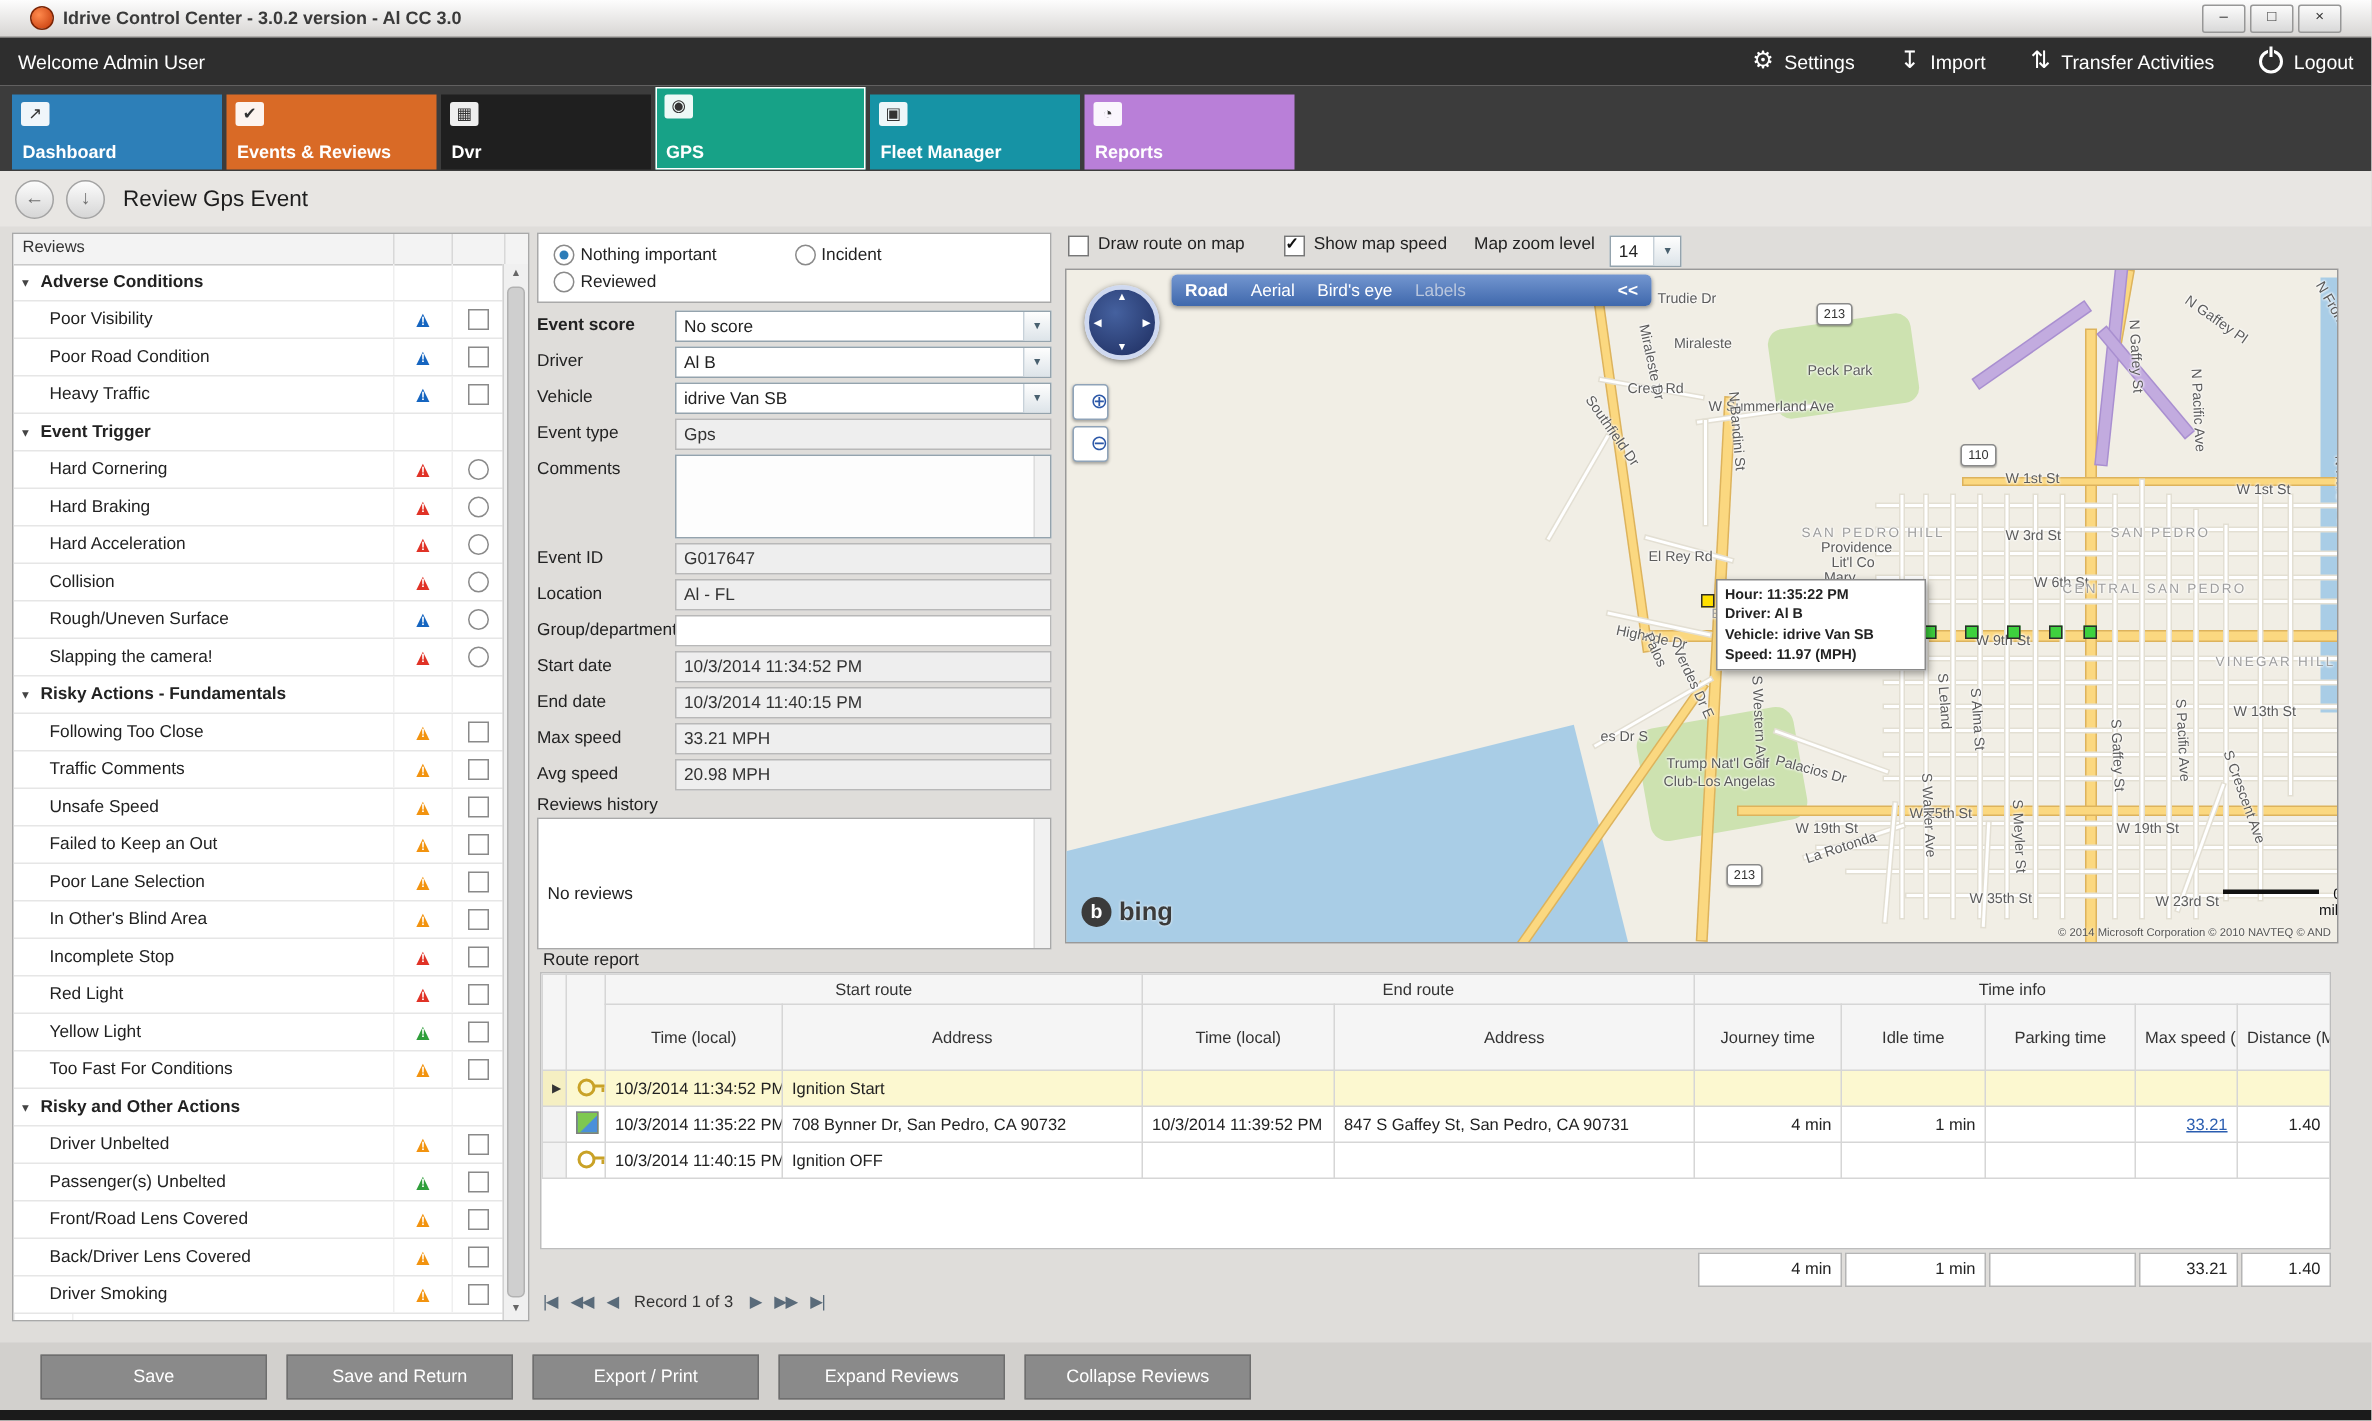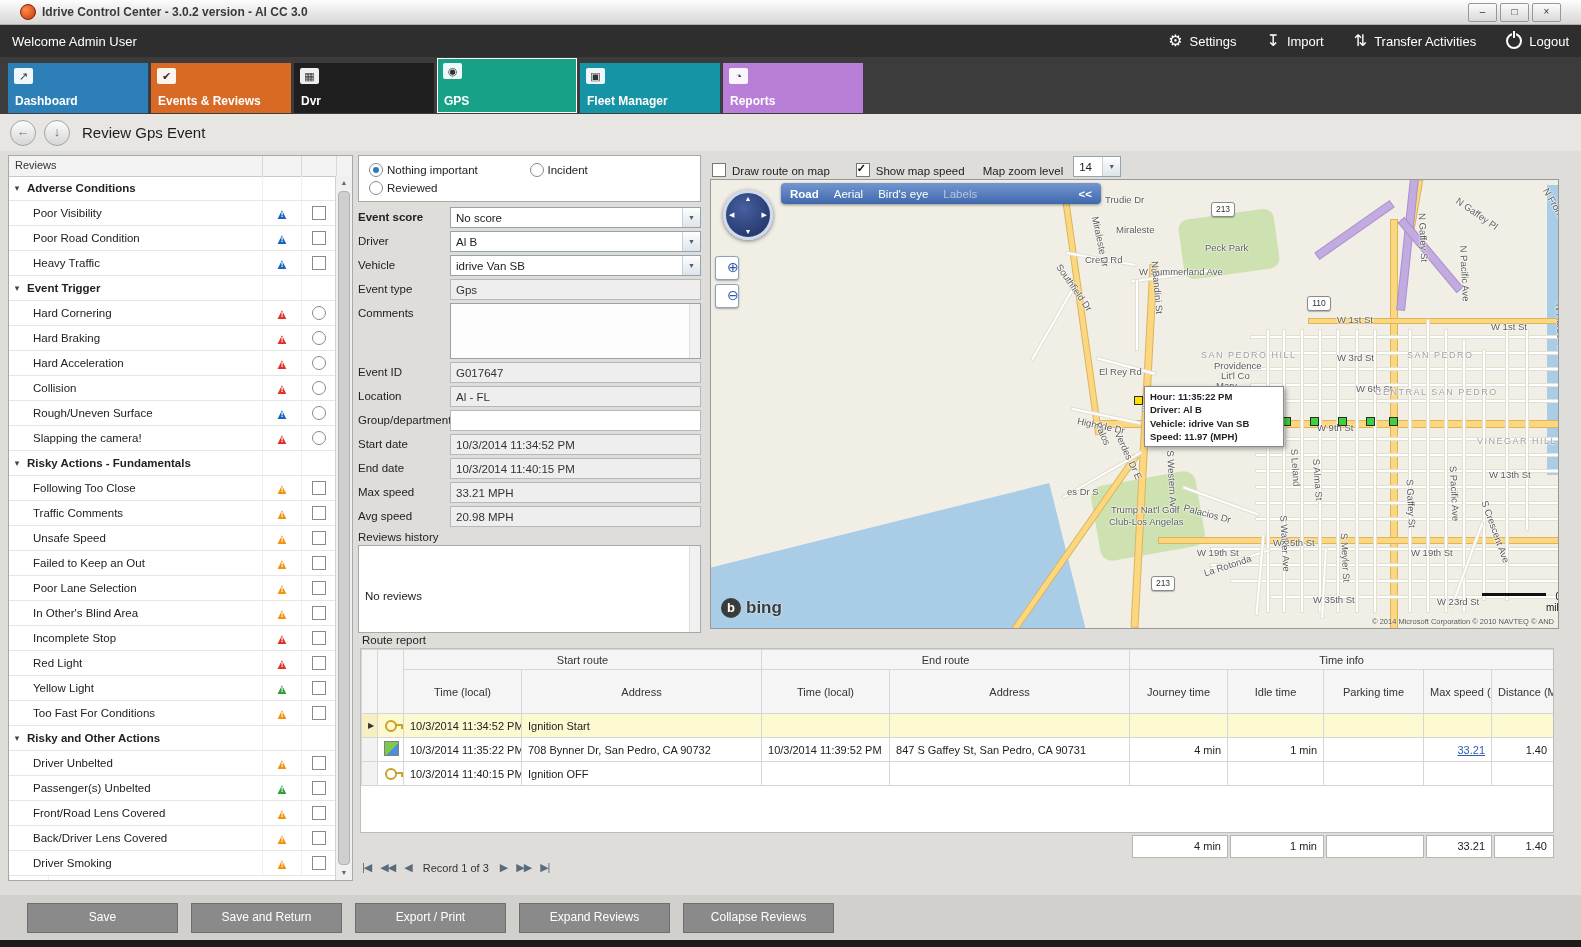--- a/index.html
+++ b/index.html
@@ -76,21 +76,21 @@
            background:linear-gradient(#fefefe,#dde4e9);color:#49606f;font-size:7px;display:flex;align-items:center;justify-content:center;}
   .ro{height:21px;background:#eeeeee;border:1px solid #b8b8b8;font-size:11.5px;display:flex;align-items:center;
       padding-left:5px;box-sizing:border-box;color:#333;}
   .edit{background:#fff;}
   .tarea{height:54px;background:#fdfdfd;border:1px solid #94a3ad;position:relative;}
   .ministrip{position:absolute;right:0;top:0;bottom:0;width:10px;background:#f1f1f1;border-left:1px solid #ddd;}
   .hist-label{font-size:11.5px;margin:4px 0 2px 0;}
   .histbox{height:86px;background:#fff;border:1px solid #a9a9a9;position:relative;font-size:11.5px;}
   .histbox .txt{padding:4px 6px;margin-top:40px;}
   
-  .mapctl{position:absolute;left:712px;top:157px;width:845px;height:20px;display:flex;align-items:flex-end;gap:6px;font-size:11.5px;}
+  .mapctl{position:absolute;left:712px;top:157px;width:845px;height:20px;display:flex;align-items:flex-start;gap:6px;font-size:11.5px;}
   .cbx{width:12px;height:12px;border:1px solid #777;background:#fff;display:inline-block;position:relative;flex:none;}
   .cbx.on::after{content:"✓";position:absolute;left:0;top:-2px;font-size:11px;font-weight:bold;color:#111;}
   .zoomsel{width:48px;margin-left:4px;}
   .map{position:absolute;left:710px;top:179px;width:847px;height:448px;background:#f1eee5;border:1px solid #999;
        overflow:hidden;box-sizing:content-box;}
   .map *{position:absolute;}
   .road{transform-origin:center center;}
   .road.w{background:#fff;box-shadow:0 0 0 1px #e3dfd3;}
   .road.y{background:#fbd880;box-shadow:0 0 0 1px #ddb35c;}
   .road.p{background:#c2abdf;box-shadow:0 0 0 1px #a98fd0;}

